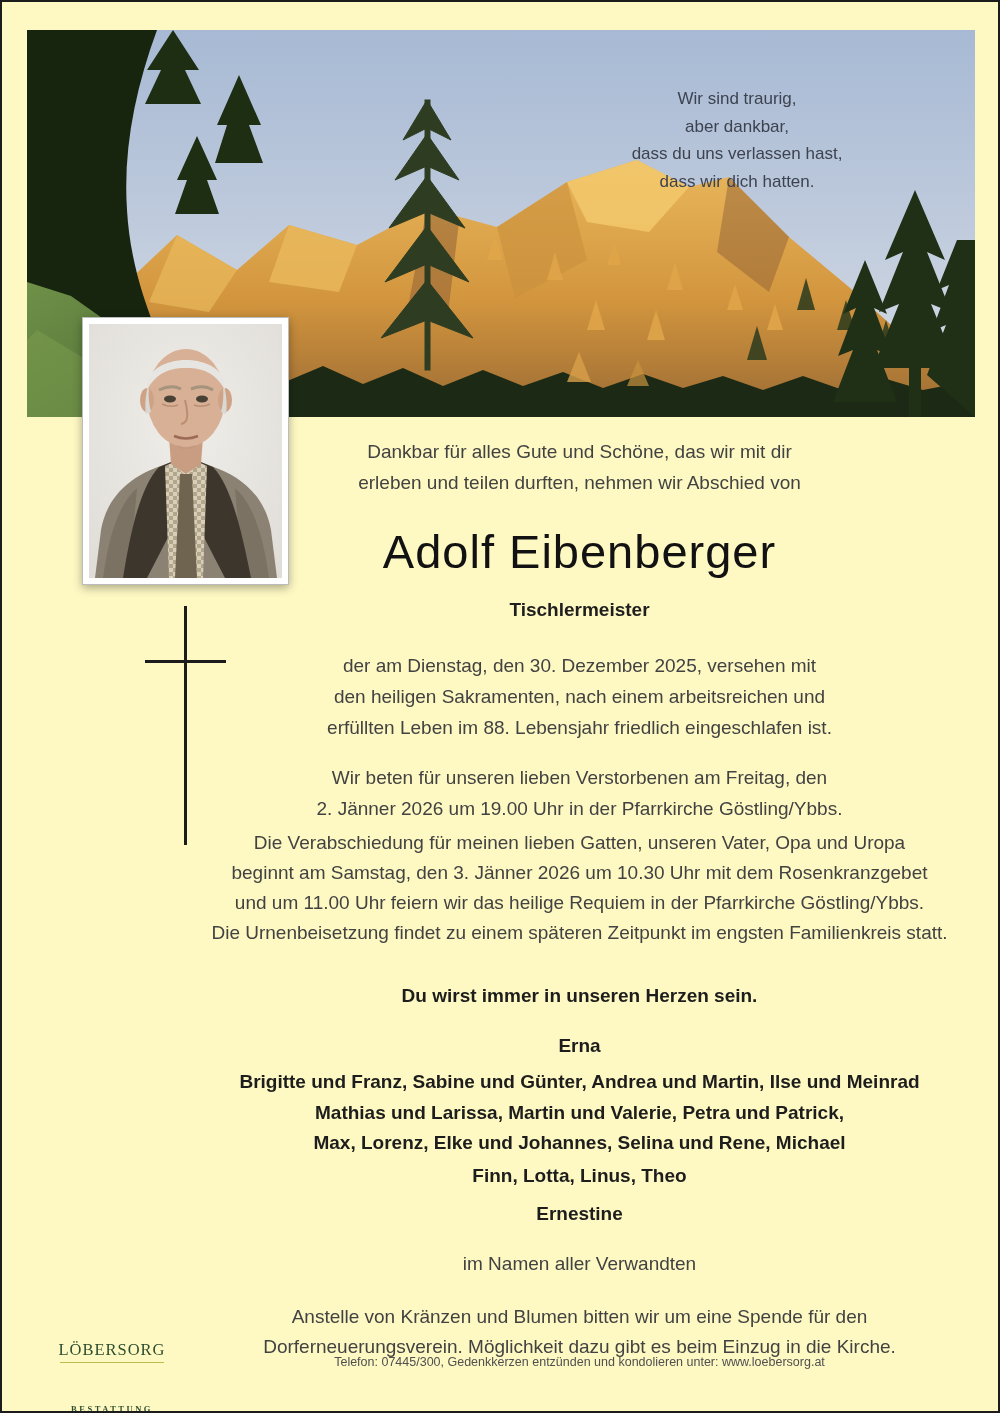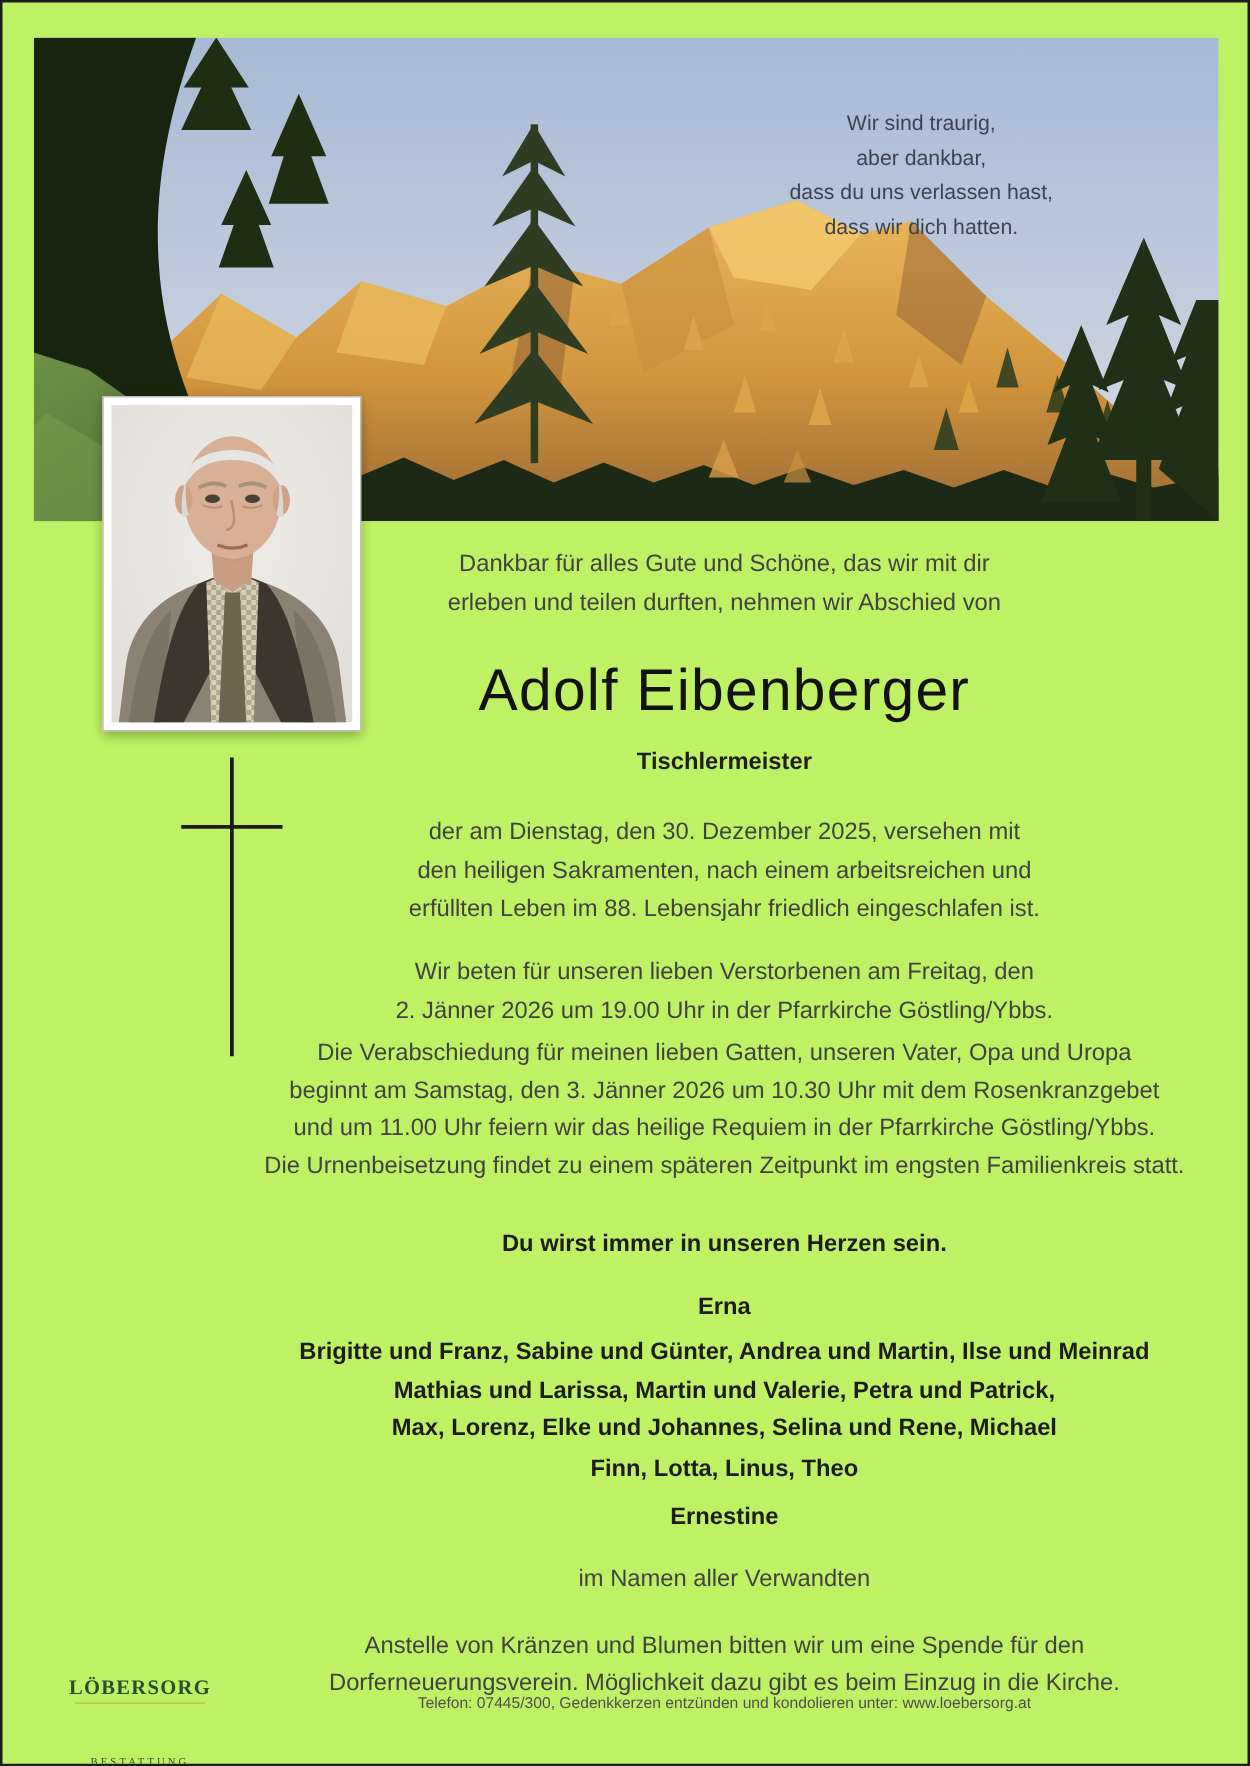--- a/index.html
+++ b/index.html
@@ -1,17 +1,17 @@
 <!DOCTYPE html>
 <html><head>
 <meta charset="utf-8">
 <style>
   html,body{margin:0;padding:0;background:#ffffff;}
   .page{
-    position:relative;width:1000px;height:1413px;background:#bef264;
+    position:relative;width:1000px;height:1413px;background:#fef9c3;
     border:2px solid #1c1c1c;box-sizing:border-box;overflow:hidden;
     font-family:"Liberation Sans", sans-serif;
   }
   
   .landscape{position:absolute;left:25px;top:28px;width:948px;height:387px;overflow:hidden;}
   .landscape svg{display:block;width:100%;height:100%;}
   .poem{
     position:absolute;left:510px;top:55px;width:400px;text-align:center;
     color:#3d4350;font-size:17px;line-height:27.5px;font-weight:400;
   }
@@ -39,23 +39,23 @@
   .b-children{top:1064px;font-weight:700;color:#1d1d1d;}
   .b-grand{top:1096px;line-height:30px;font-weight:700;color:#1d1d1d;}
   .b-great{top:1158px;font-weight:700;color:#1d1d1d;}
   .b-ernestine{top:1196px;font-weight:700;color:#1d1d1d;}
   .b-closing{top:1246px;}
   .b-donation{top:1300px;line-height:30px;}
   .b-footer{top:1352px;font-size:12.5px;line-height:16px;color:#4f4f4f;}
   
   .logo{position:absolute;left:48px;top:1338px;width:124px;text-align:center;
         font-family:"Liberation Serif", serif;color:#2e4d2e;}
-  .logo-name{font-size:16.5px;font-weight:700;letter-spacing:1px;}
+  .logo-name{font-size:16.5px;font-weight:400;letter-spacing:1px;}
   .logo-rule{border-top:1.5px solid #b9bd4e;margin:2px 10px 3px 10px;height:0;}
-  .logo-sub{font-size:8.5px;letter-spacing:2.5px;font-weight:400;margin-top:41px;}
+  .logo-sub{font-size:8.5px;letter-spacing:2.5px;font-weight:700;margin-top:41px;}
 </style>
 </head>
 <body>
 
 <div class="page">
 
   <div class="landscape">
     <svg viewBox="0 0 948 387" preserveAspectRatio="none">
       <defs>
         <linearGradient id="sky" x1="0" y1="0" x2="0" y2="1">

